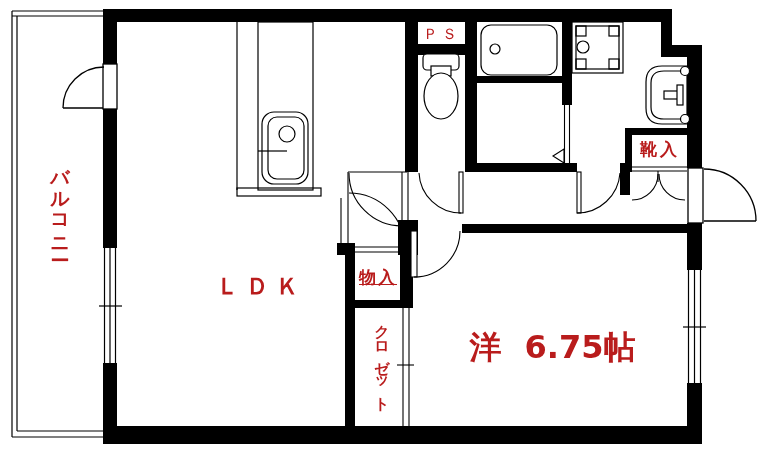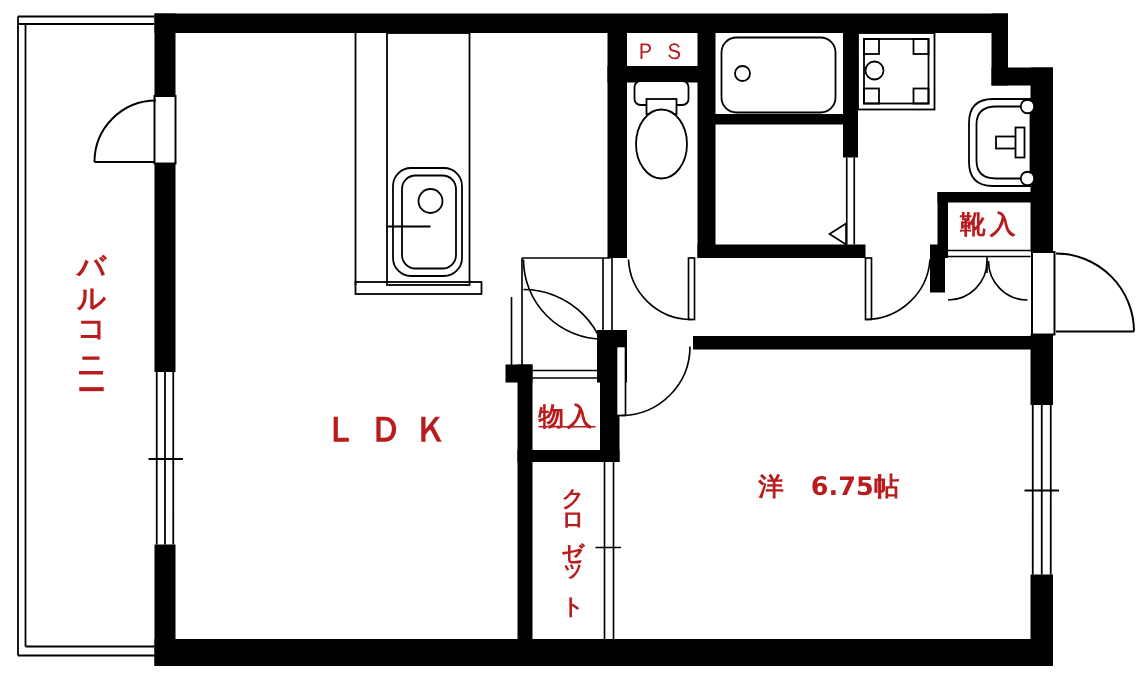--- a/index.html
+++ b/index.html
@@ -185,21 +185,21 @@
       <line x1="403" y1="308" x2="403" y2="426"></line>
       <line x1="409" y1="308" x2="409" y2="426"></line>
       <line x1="397" y1="365" x2="414" y2="365"></line>
     </g>
   </svg>
 
   <div class="label vert" style="left:44px;top:155px;width:30px;height:150px;font-size:19px;letter-spacing:2px;">バルコニー</div>
 
   <div class="label center" style="left:168px;top:247px;width:186px;font-size:23px;letter-spacing:7px;margin-top:24px;">ＬＤＫ</div>
 
-  <div class="label center" style="left:430px;top:313px;width:245px;font-size:17px;word-spacing:12px;">洋 6.75帖</div>
+  <div class="label center" style="left:430px;top:326px;width:245px;font-size:32px;word-spacing:12px;">洋 6.75帖</div>
 
   <div class="label center" style="left:416px;top:25px;width:52px;font-size:15px;letter-spacing:4px;font-weight:normal;">ＰＳ</div>
 
   <div class="label center" style="left:632px;top:138px;width:56px;font-size:17px;letter-spacing:3px;">靴入</div>
 
   <div class="label center" style="left:353px;top:266px;width:50px;font-size:17px;letter-spacing:2px;text-decoration:underline;">物入</div>
 
   <div class="label vert" style="left:367px;top:314px;width:24px;height:112px;font-size:15px;letter-spacing:1px;">クロゼット</div>
 
 </div>

